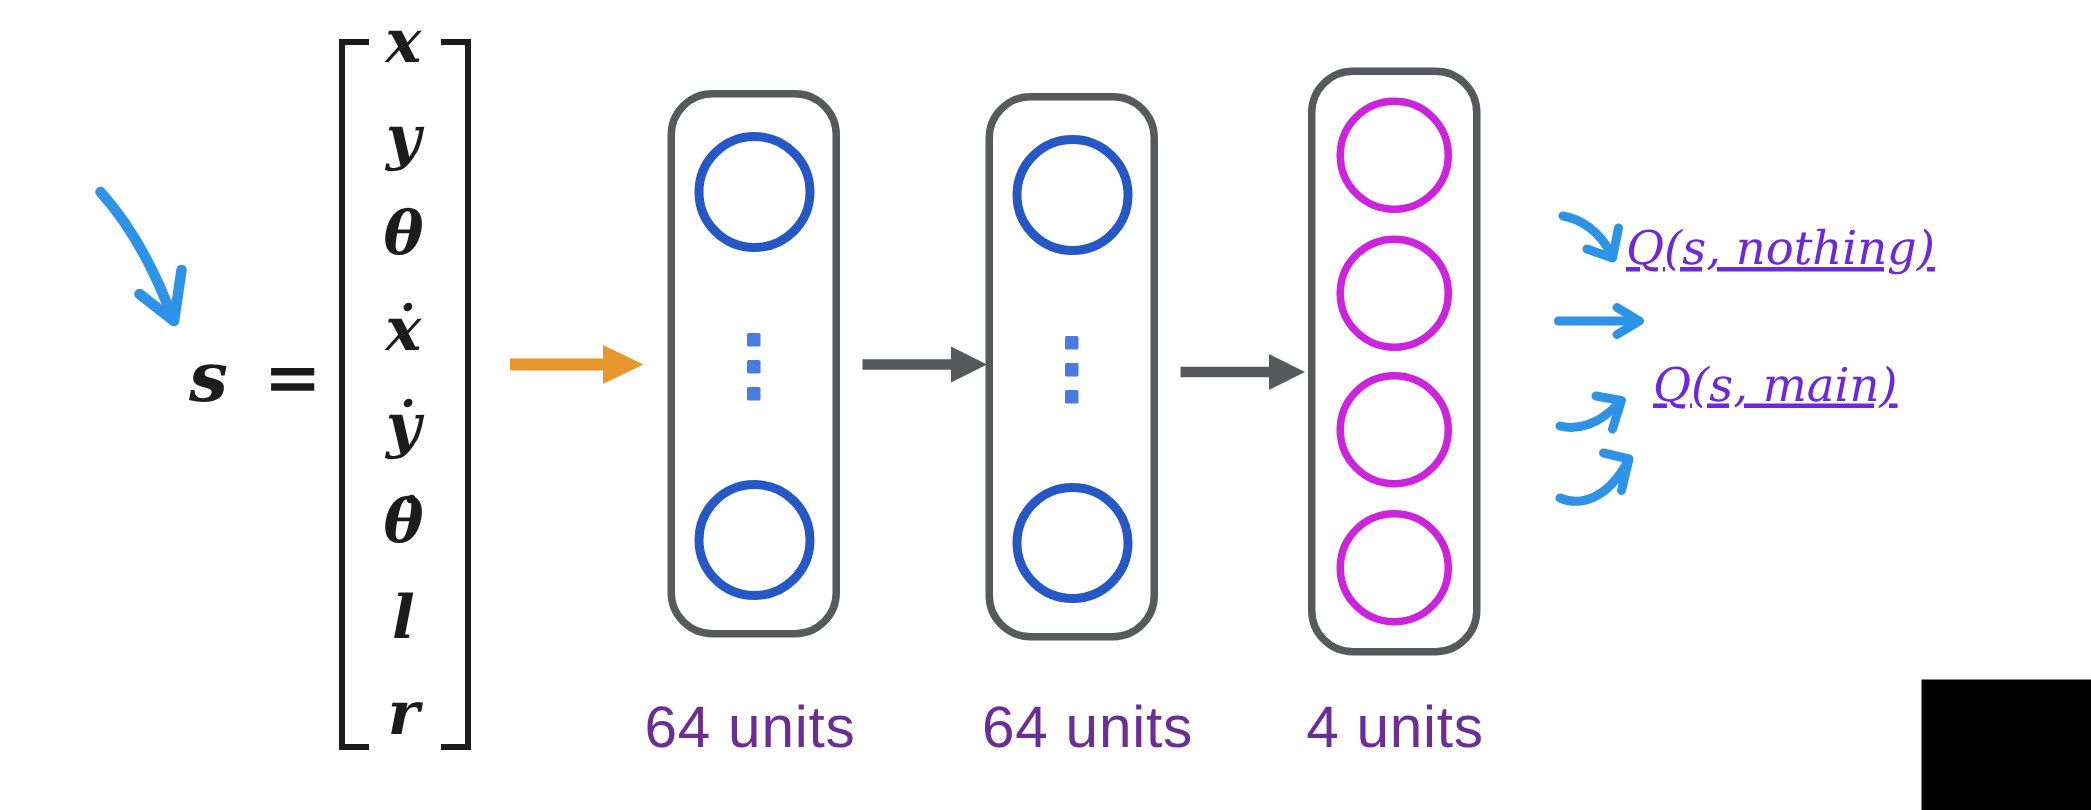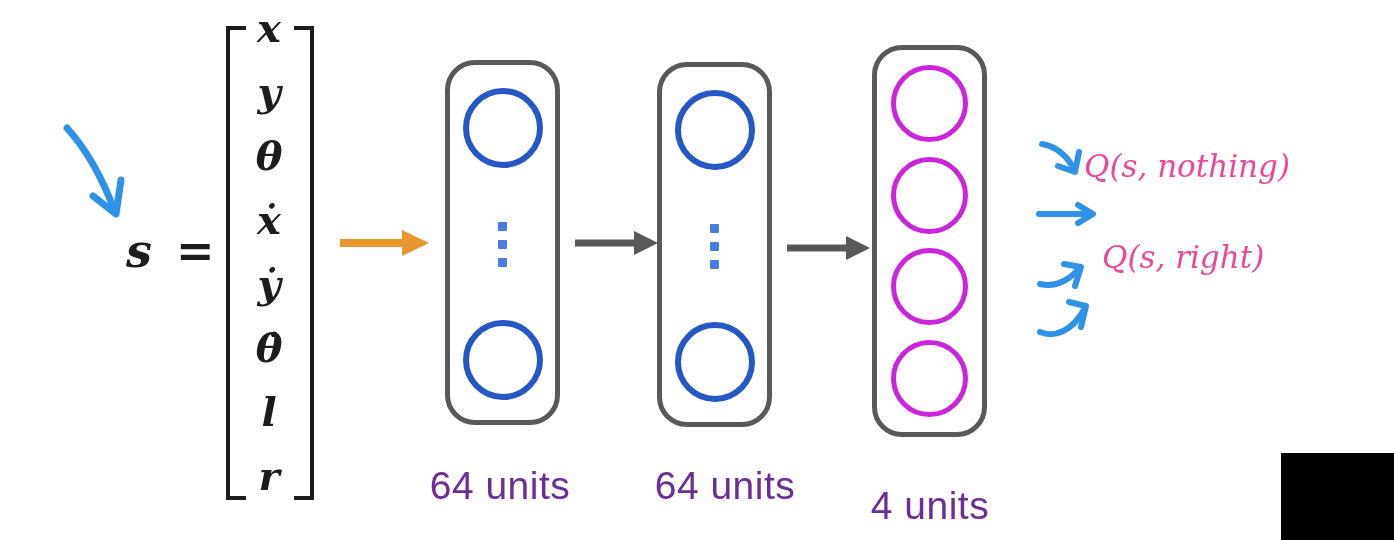--- a/index.html
+++ b/index.html
@@ -60,38 +60,39 @@
   #layer-3{left:872px;top:45px;width:115px;height:392px;padding:15px 0;}
   .neuron{border-radius:50%;background:#ffffff;box-sizing:border-box;}
   .neuron.blue{width:80px;height:80px;border:6px solid #2557c5;}
   .neuron.magenta{width:77px;height:77px;border:5px solid #cb24dc;}
   .dots{display:flex;flex-direction:column;gap:9px;}
   .dot{width:9px;height:9px;background:#4a7ce0;border-radius:1px;}
   
   .q-label{
     font-family:"DejaVu Serif", serif;
     font-style:italic;
-    color:#ec4899;
+    color:#6d28d9;
     font-size:31px;
     white-space:pre;
+    text-decoration:underline;
   }
   #q-0{left:1084px;top:148px;}
   #q-1{left:1117px;top:193px;}
   #q-2{left:1102px;top:239px;}
   #q-3{left:1102px;top:284px;}
   
   .unit-label{
     color:#6b2d97;
     font-size:39px;
     letter-spacing:0.5px;
   }
   #label-inputs{left:12px;top:459px;}
   #label-layer-1{left:420px;top:464px;width:160px;text-align:center;}
   #label-layer-2{left:645px;top:464px;width:160px;text-align:center;}
-  #label-layer-3{left:850px;top:484px;width:160px;text-align:center;}
+  #label-layer-3{left:850px;top:464px;width:160px;text-align:center;}
   #black-box{
     left:1281px;top:453px;width:113px;height:87px;
     background:#000000;
   }
   svg{display:block;}
 </style>
 </head>
 <body>
 
 <div id="stage">
@@ -169,21 +170,21 @@
   <svg class="abs" style="left:1036px;top:252px" width="56" height="42" viewBox="0 0 56 42">
     <path d="M4 32 C 16 35, 30 31, 43 17" fill="none" stroke="#2e93e6" stroke-width="6" stroke-linecap="round"></path>
     <path d="M28 12 L 45 15 L 39 34" fill="none" stroke="#2e93e6" stroke-width="6" stroke-linecap="round" stroke-linejoin="round"></path>
   </svg>
   <svg class="abs" style="left:1036px;top:288px" width="60" height="54" viewBox="0 0 60 54">
     <path d="M4 44 C 18 50, 36 44, 49 20" fill="none" stroke="#2e93e6" stroke-width="6" stroke-linecap="round"></path>
     <path d="M33 14 L 50 18 L 45 39" fill="none" stroke="#2e93e6" stroke-width="6" stroke-linecap="round" stroke-linejoin="round"></path>
   </svg>
 
   <div class="abs q-label" id="q-0">Q(s, nothing)</div>
-  <div class="abs q-label" id="q-2">Q(s, right)</div>
+  <div class="abs q-label" id="q-2">Q(s, main)</div>
 
   <div class="abs unit-label" id="label-layer-1">64 units</div>
   <div class="abs unit-label" id="label-layer-2">64 units</div>
   <div class="abs unit-label" id="label-layer-3">4 units</div>
 
   <div class="abs" id="black-box"></div>
 
 </div>
 
 </body></html>

